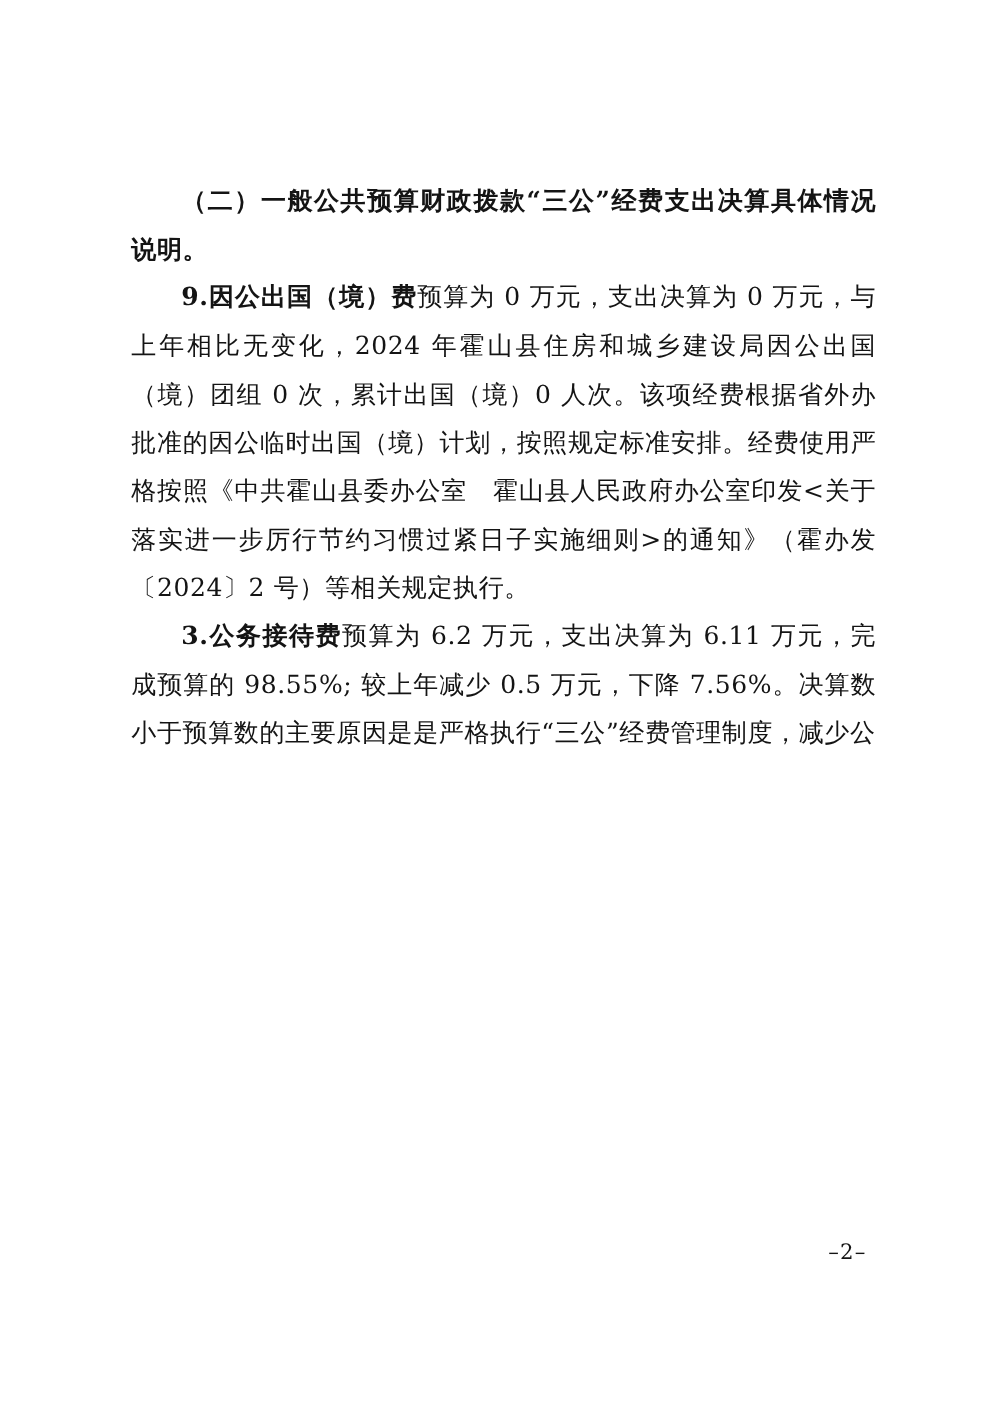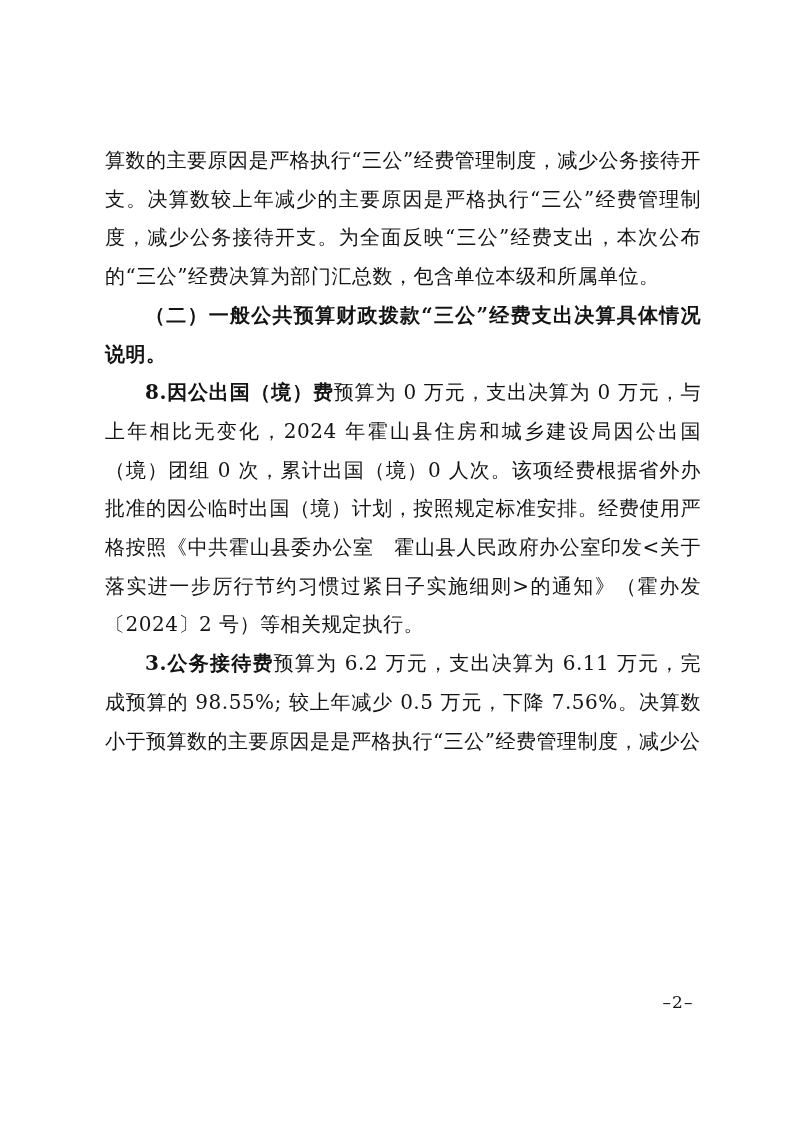--- a/index.html
+++ b/index.html
@@ -54,25 +54,24 @@
     letter-spacing: 1px;
     color: #141414;
   }
 </style>
 </head>
 <body>
 
 <div class="page">
   <div class="content">
 
-    <p class="para"><span>算数的主要原因是严格执行“三公”经费管理制度，减少公务接待开支。决算数较上年减少的主要原因是严格执行“三公”经费管理制度，减少公务接待开支。为全面反映“三公”经费支出，本次公布的“三公”经费决算为部门汇总数，包含单位本级和所属单位。</span></p>
 
     <p class="para indent bold"><span>（二）一般公共预算财政拨款“三公”经费支出决算具体情况说明。</span></p>
 
 
-    <p class="para indent"><span class="lead">8.因公出国（境）费</span><span>预算为 0 万元，支出决算为 0 万元，与上年相比无变化，2024 年霍山县住房和城乡建设局因公出国（境）团组 0 次，累计出国（境）0 人次。该项经费根据省外办批准的因公临时出国（境）计划，按照规定标准安排。经费使用严格按照《中共霍山县委办公室　霍山县人民政府办公室印发&lt;关于落实进一步厉行节约习惯过紧日子实施细则&gt;的通知》（霍办发〔2024〕2 号）等相关规定执行。</span></p>
+    <p class="para indent"><span class="lead">9.因公出国（境）费</span><span>预算为 0 万元，支出决算为 0 万元，与上年相比无变化，2024 年霍山县住房和城乡建设局因公出国（境）团组 0 次，累计出国（境）0 人次。该项经费根据省外办批准的因公临时出国（境）计划，按照规定标准安排。经费使用严格按照《中共霍山县委办公室　霍山县人民政府办公室印发&lt;关于落实进一步厉行节约习惯过紧日子实施细则&gt;的通知》（霍办发〔2024〕2 号）等相关规定执行。</span></p>
 
     <p class="para indent"><span class="lead">3.公务接待费</span><span>预算为 6.2 万元，支出决算为 6.11 万元，完成预算的 98.55%; 较上年减少 0.5 万元，下降 7.56%。决算数小于预算数的主要原因是是严格执行“三公”经费管理制度，减少公</span></p>
 
   </div>
 
   <div class="page-number">–2–</div>
 </div>
 
 </body></html>

